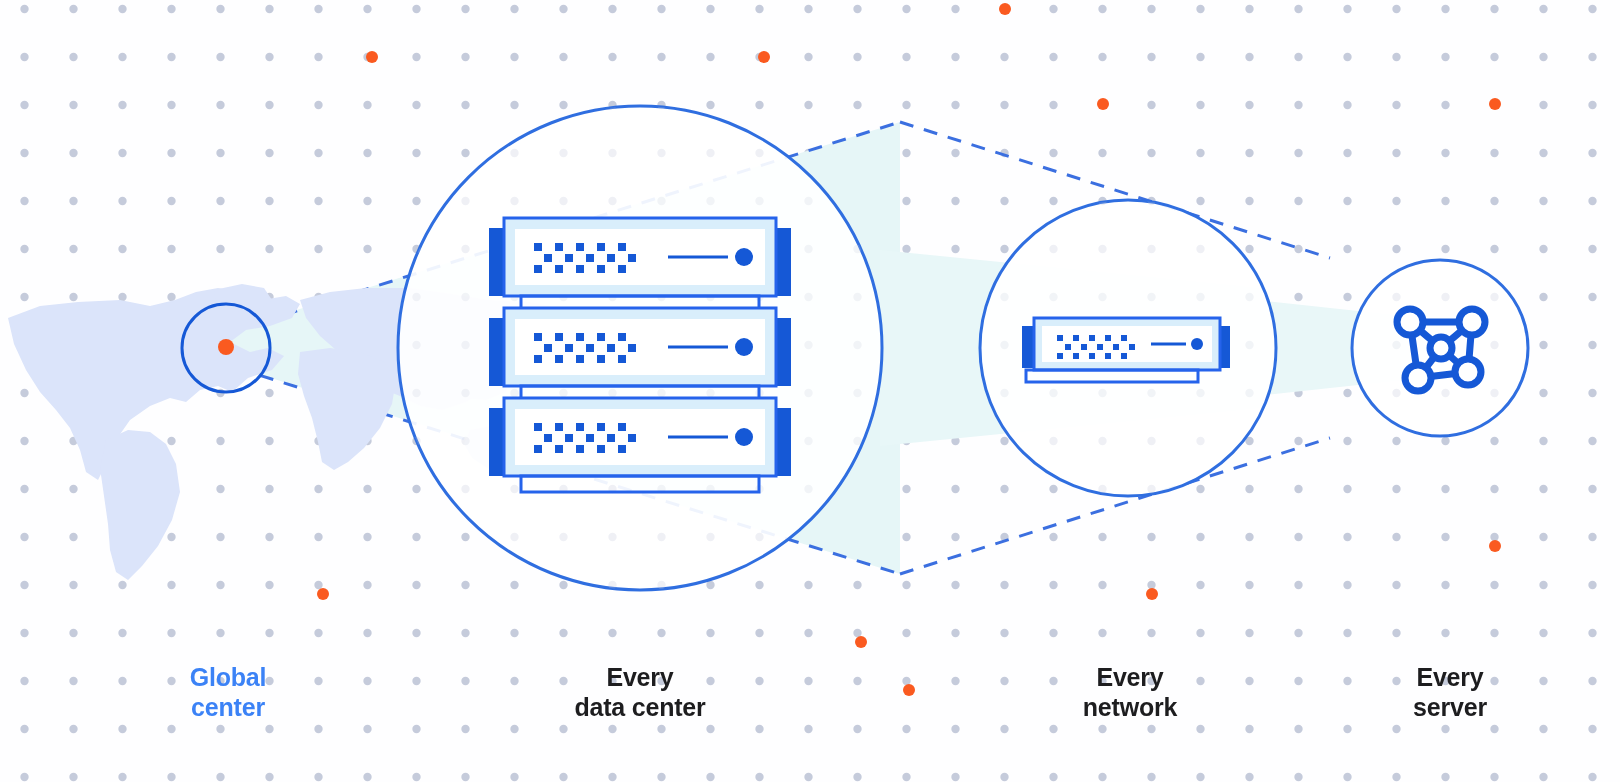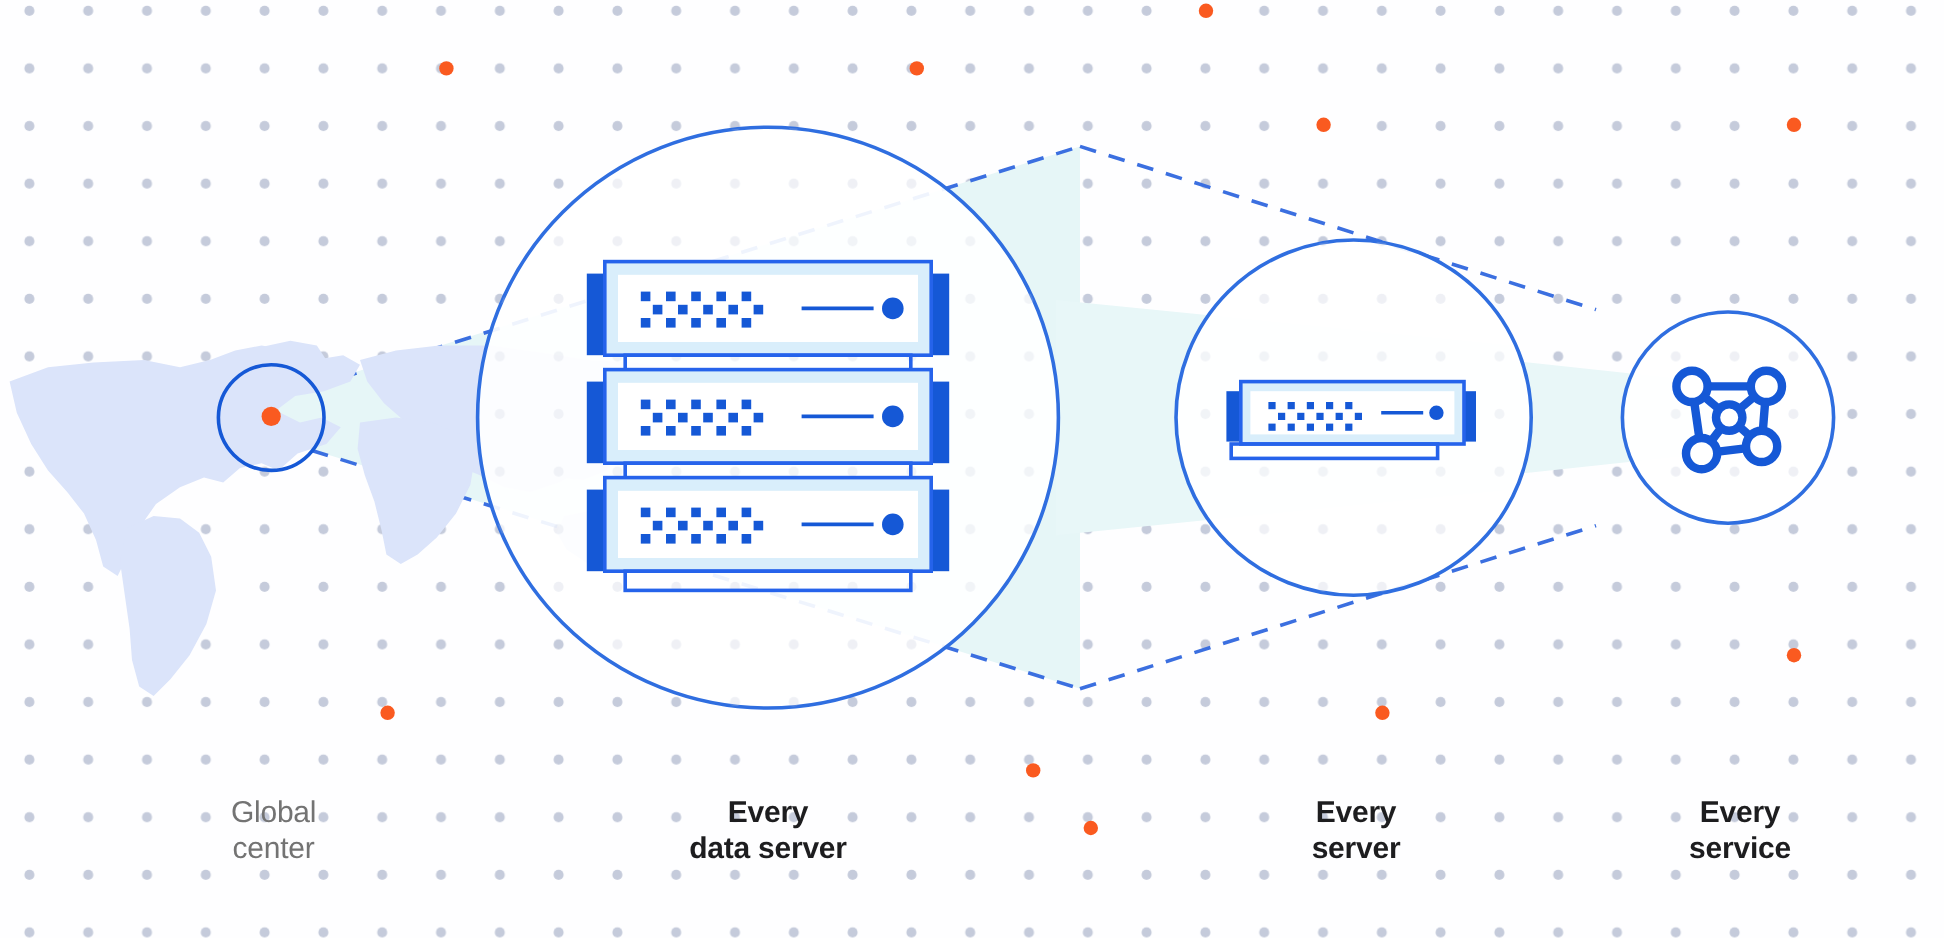--- a/index.html
+++ b/index.html
@@ -27,22 +27,22 @@
     position: absolute;
     text-align: center;
     font-size: 25px;
     line-height: 30px;
     font-weight: 700;
     color: #1d1d1f;
     white-space: pre;
     letter-spacing: -0.2px;
   }
   .label.accent {
-    color: #737373;
-    font-weight: 400;
+    color: #3b82f6;
+    font-weight: 700;
   }
   #label-global   { left: 108px;  top: 662px; width: 240px; }
   #label-dc       { left: 520px;  top: 662px; width: 240px; }
   #label-server   { left: 1010px; top: 662px; width: 240px; }
   #label-service  { left: 1330px; top: 662px; width: 240px; }
 </style>
 </head>
 <body>
 
 <div id="stage">
@@ -265,19 +265,19 @@
       <circle cx="1410" cy="322" r="13" fill="#ffffff" stroke="#1558d6" stroke-width="7"></circle>
       <circle cx="1472" cy="322" r="13" fill="#ffffff" stroke="#1558d6" stroke-width="7"></circle>
       <circle cx="1441" cy="348" r="11" fill="#ffffff" stroke="#1558d6" stroke-width="7"></circle>
       <circle cx="1418" cy="378" r="13" fill="#ffffff" stroke="#1558d6" stroke-width="7"></circle>
       <circle cx="1468" cy="372" r="13" fill="#ffffff" stroke="#1558d6" stroke-width="7"></circle>
     </g>
   </svg>
 
   <div class="label accent" id="label-global"><span>Global</span><br><span>center</span></div>
 
-  <div class="label" id="label-dc"><span>Every</span><br><span>data server</span></div>
-
-  <div class="label" id="label-server"><span>Every</span><br><span>server</span></div>
-
-  <div class="label" id="label-service"><span>Every</span><br><span>service</span></div>
+  <div class="label" id="label-dc"><span>Every</span><br><span>data center</span></div>
+
+  <div class="label" id="label-server"><span>Every</span><br><span>network</span></div>
+
+  <div class="label" id="label-service"><span>Every</span><br><span>server</span></div>
 
 </div>
 
 </body></html>

